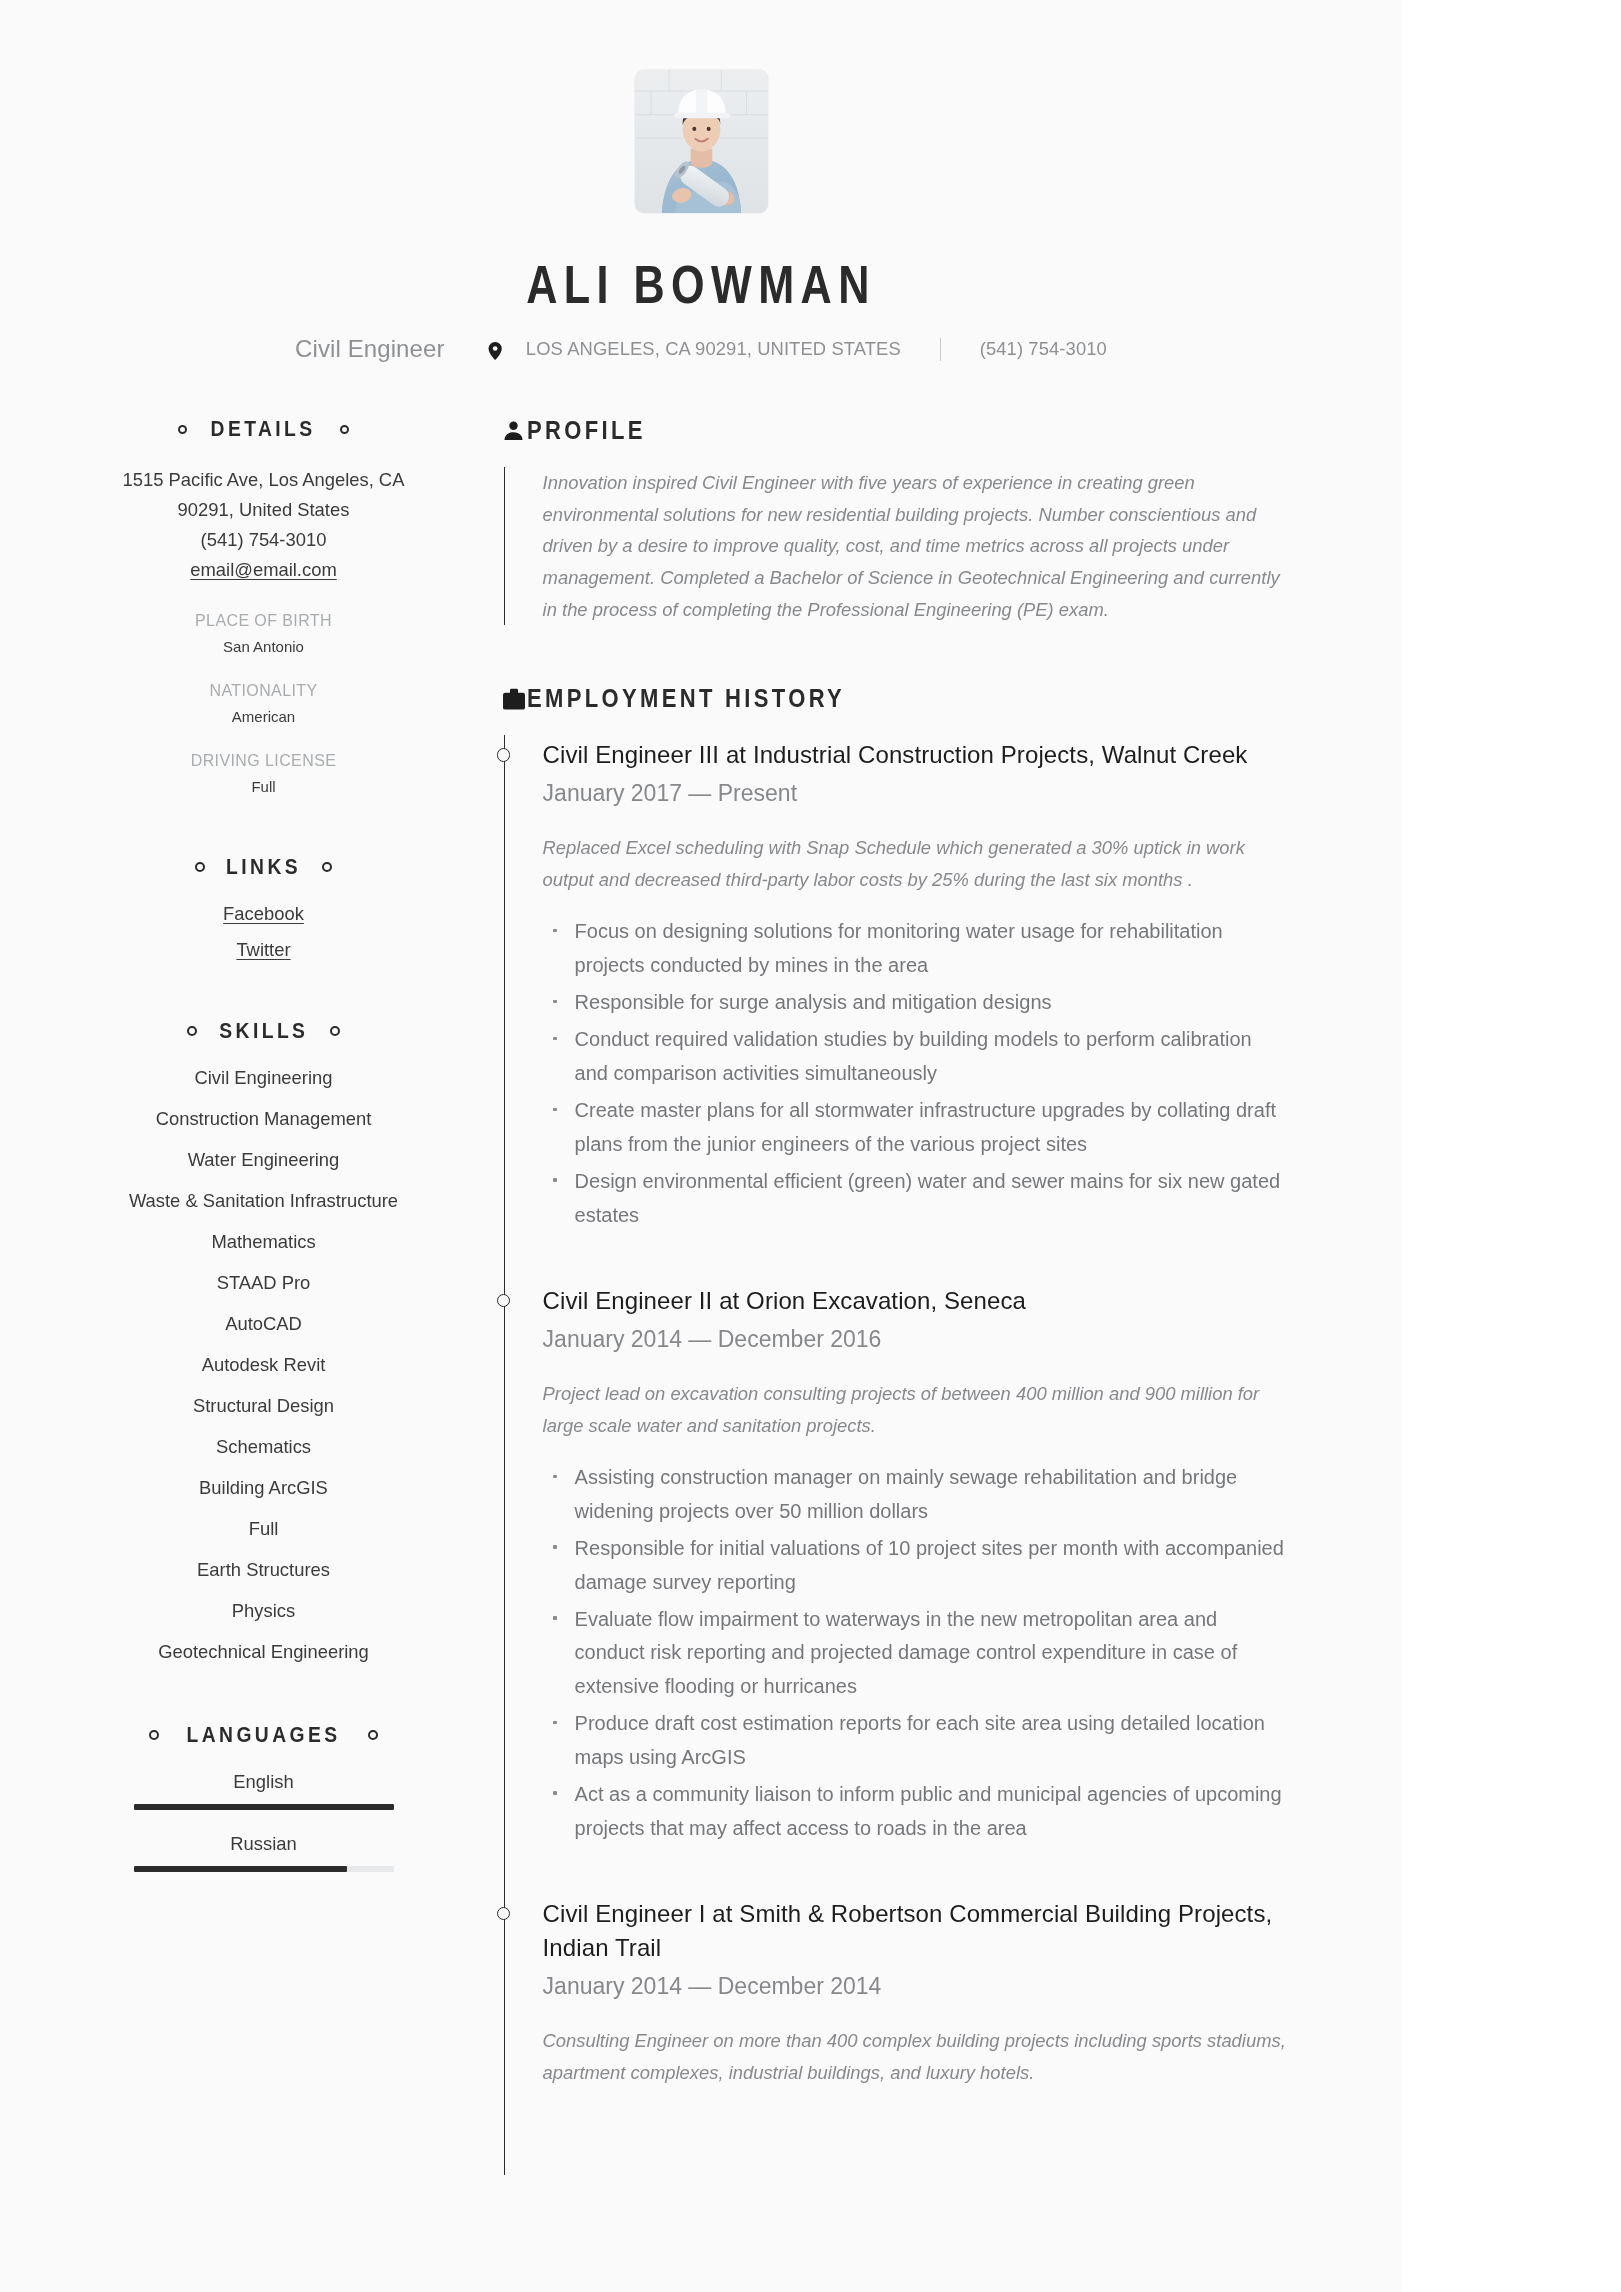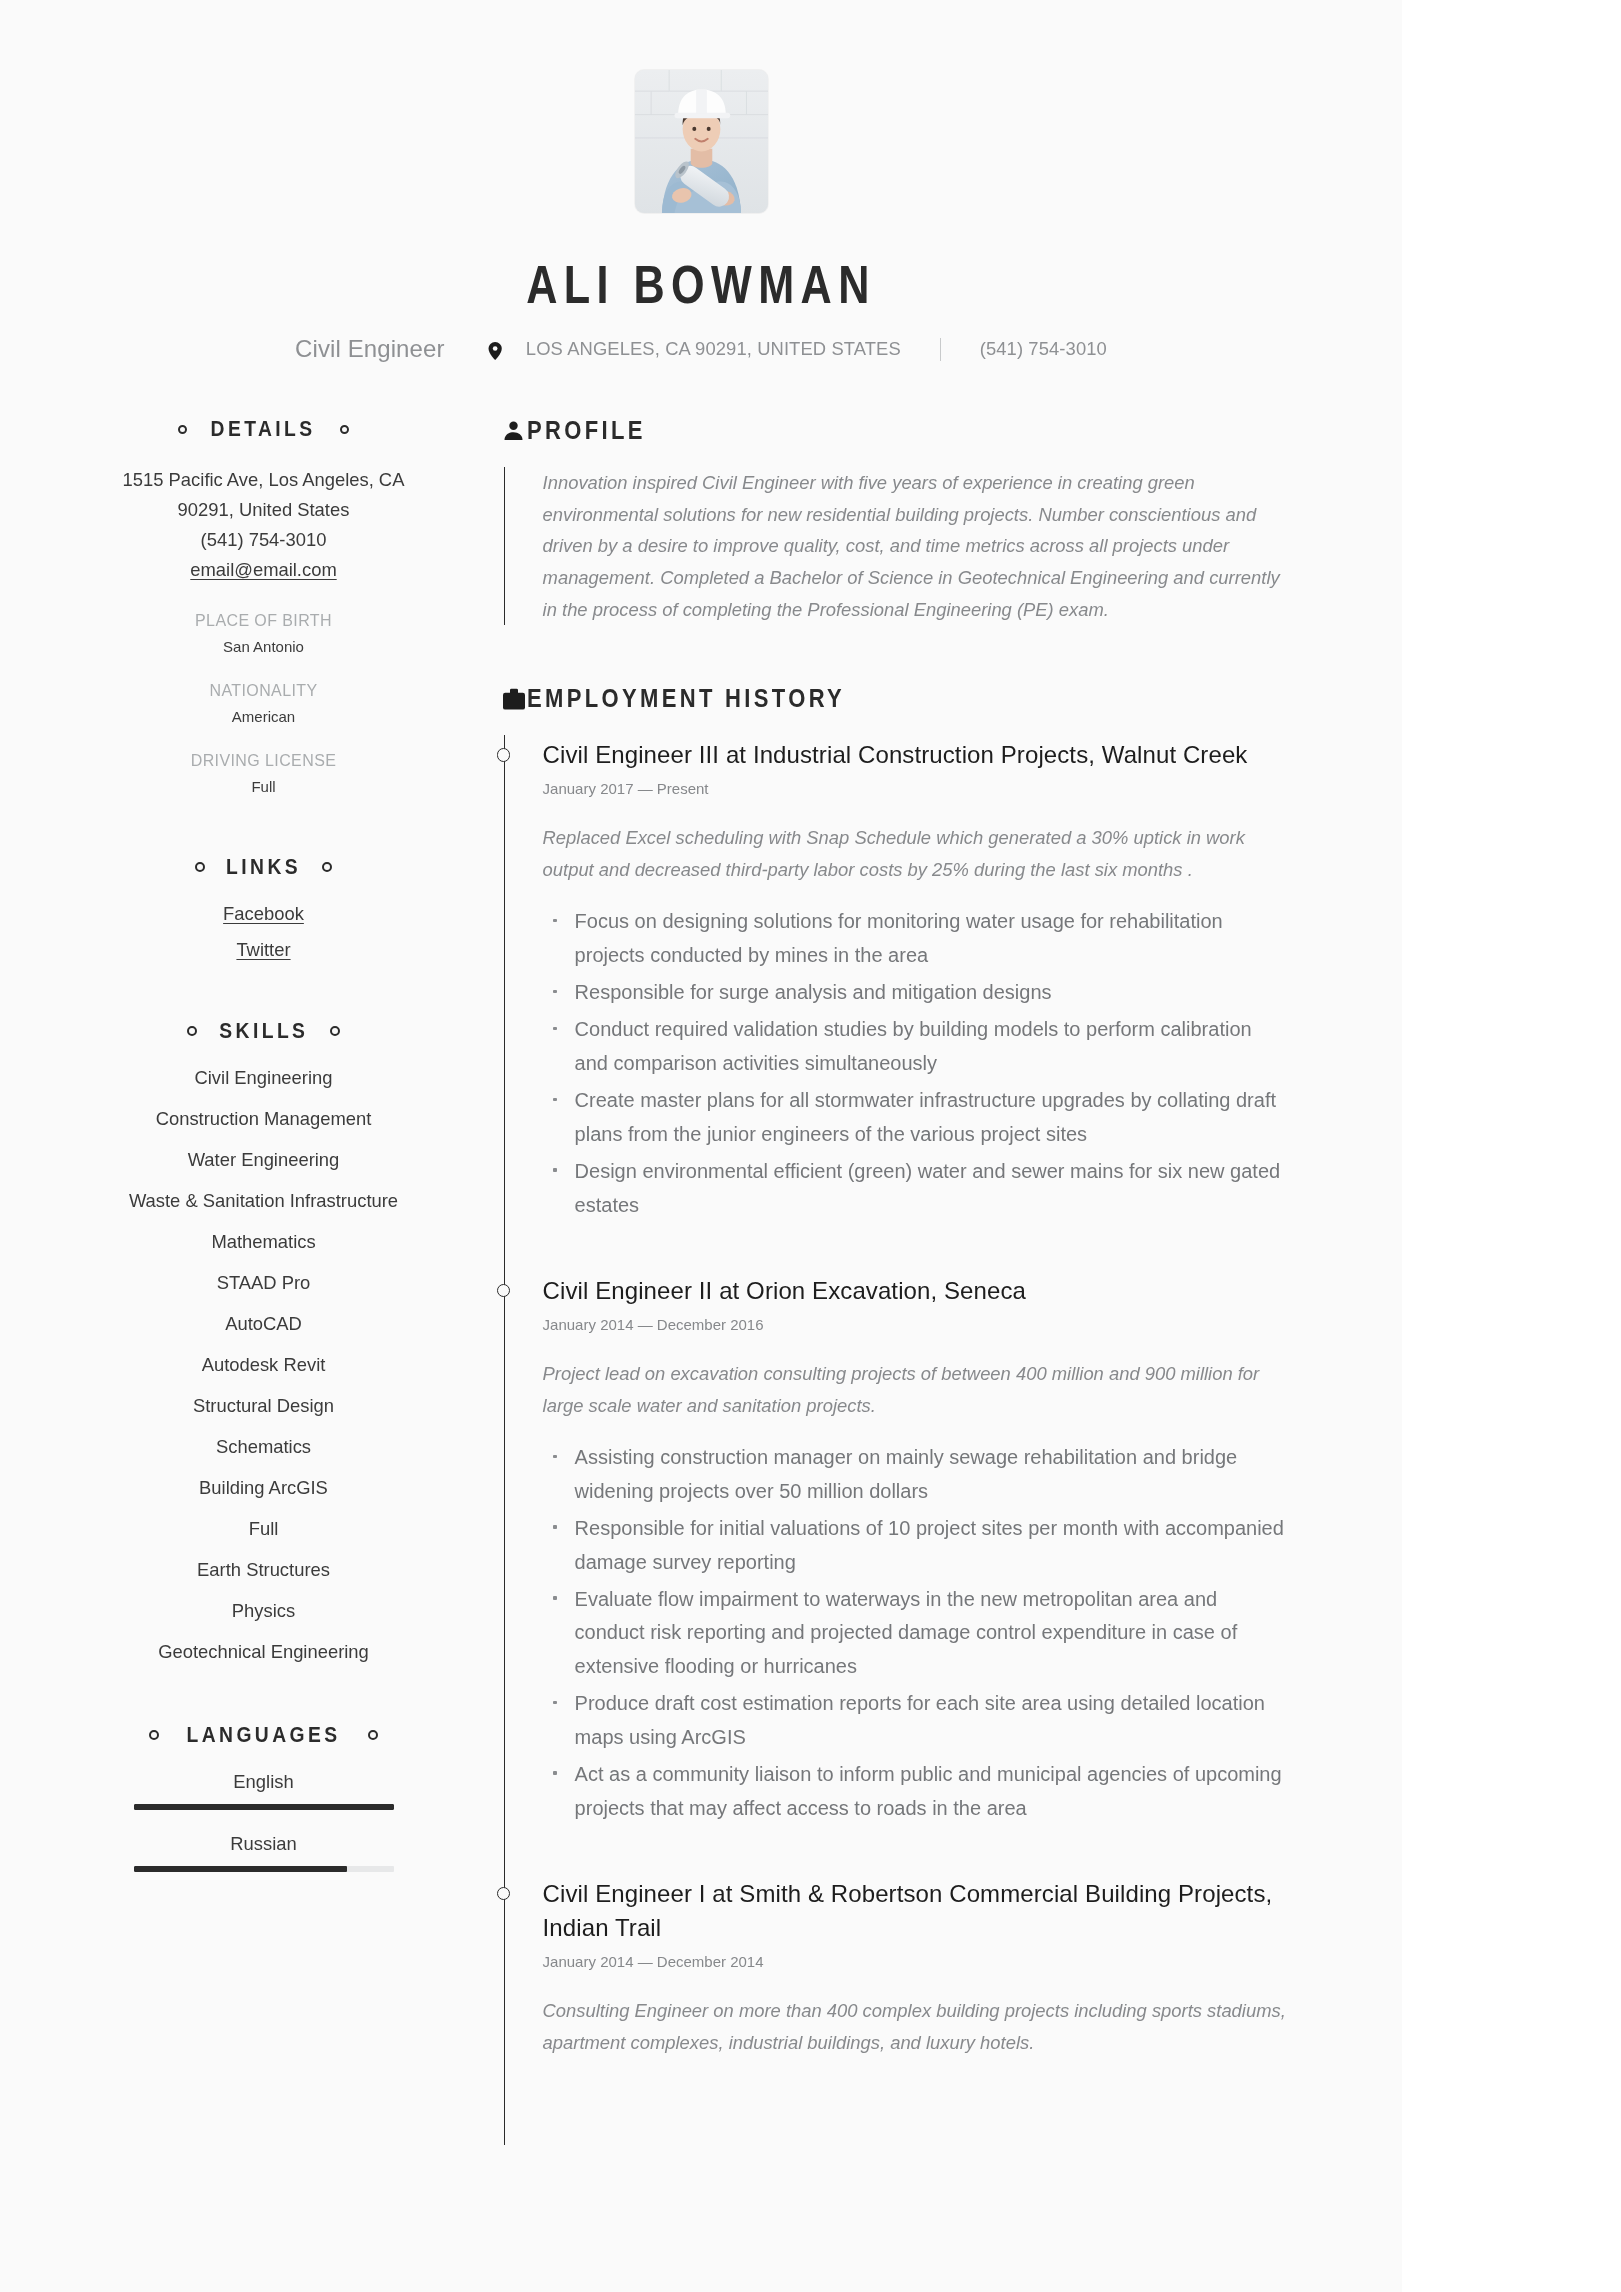--- a/index.html
+++ b/index.html
@@ -222,21 +222,21 @@
     background: #fafafa;
     box-sizing: border-box;
   }
   .job-title {
     font-size: 24px;
     color: #1d1d1d;
     line-height: 1.42;
     letter-spacing: 0.1px;
   }
   .job-date {
-    font-size: 15px;
+    font-size: 23px;
     color: #86888b;
     margin-top: 8px;
   }
   .job-intro {
     font-style: italic;
     font-size: 18.4px;
     line-height: 1.72;
     color: #87898c;
     margin-top: 25px;
   }

